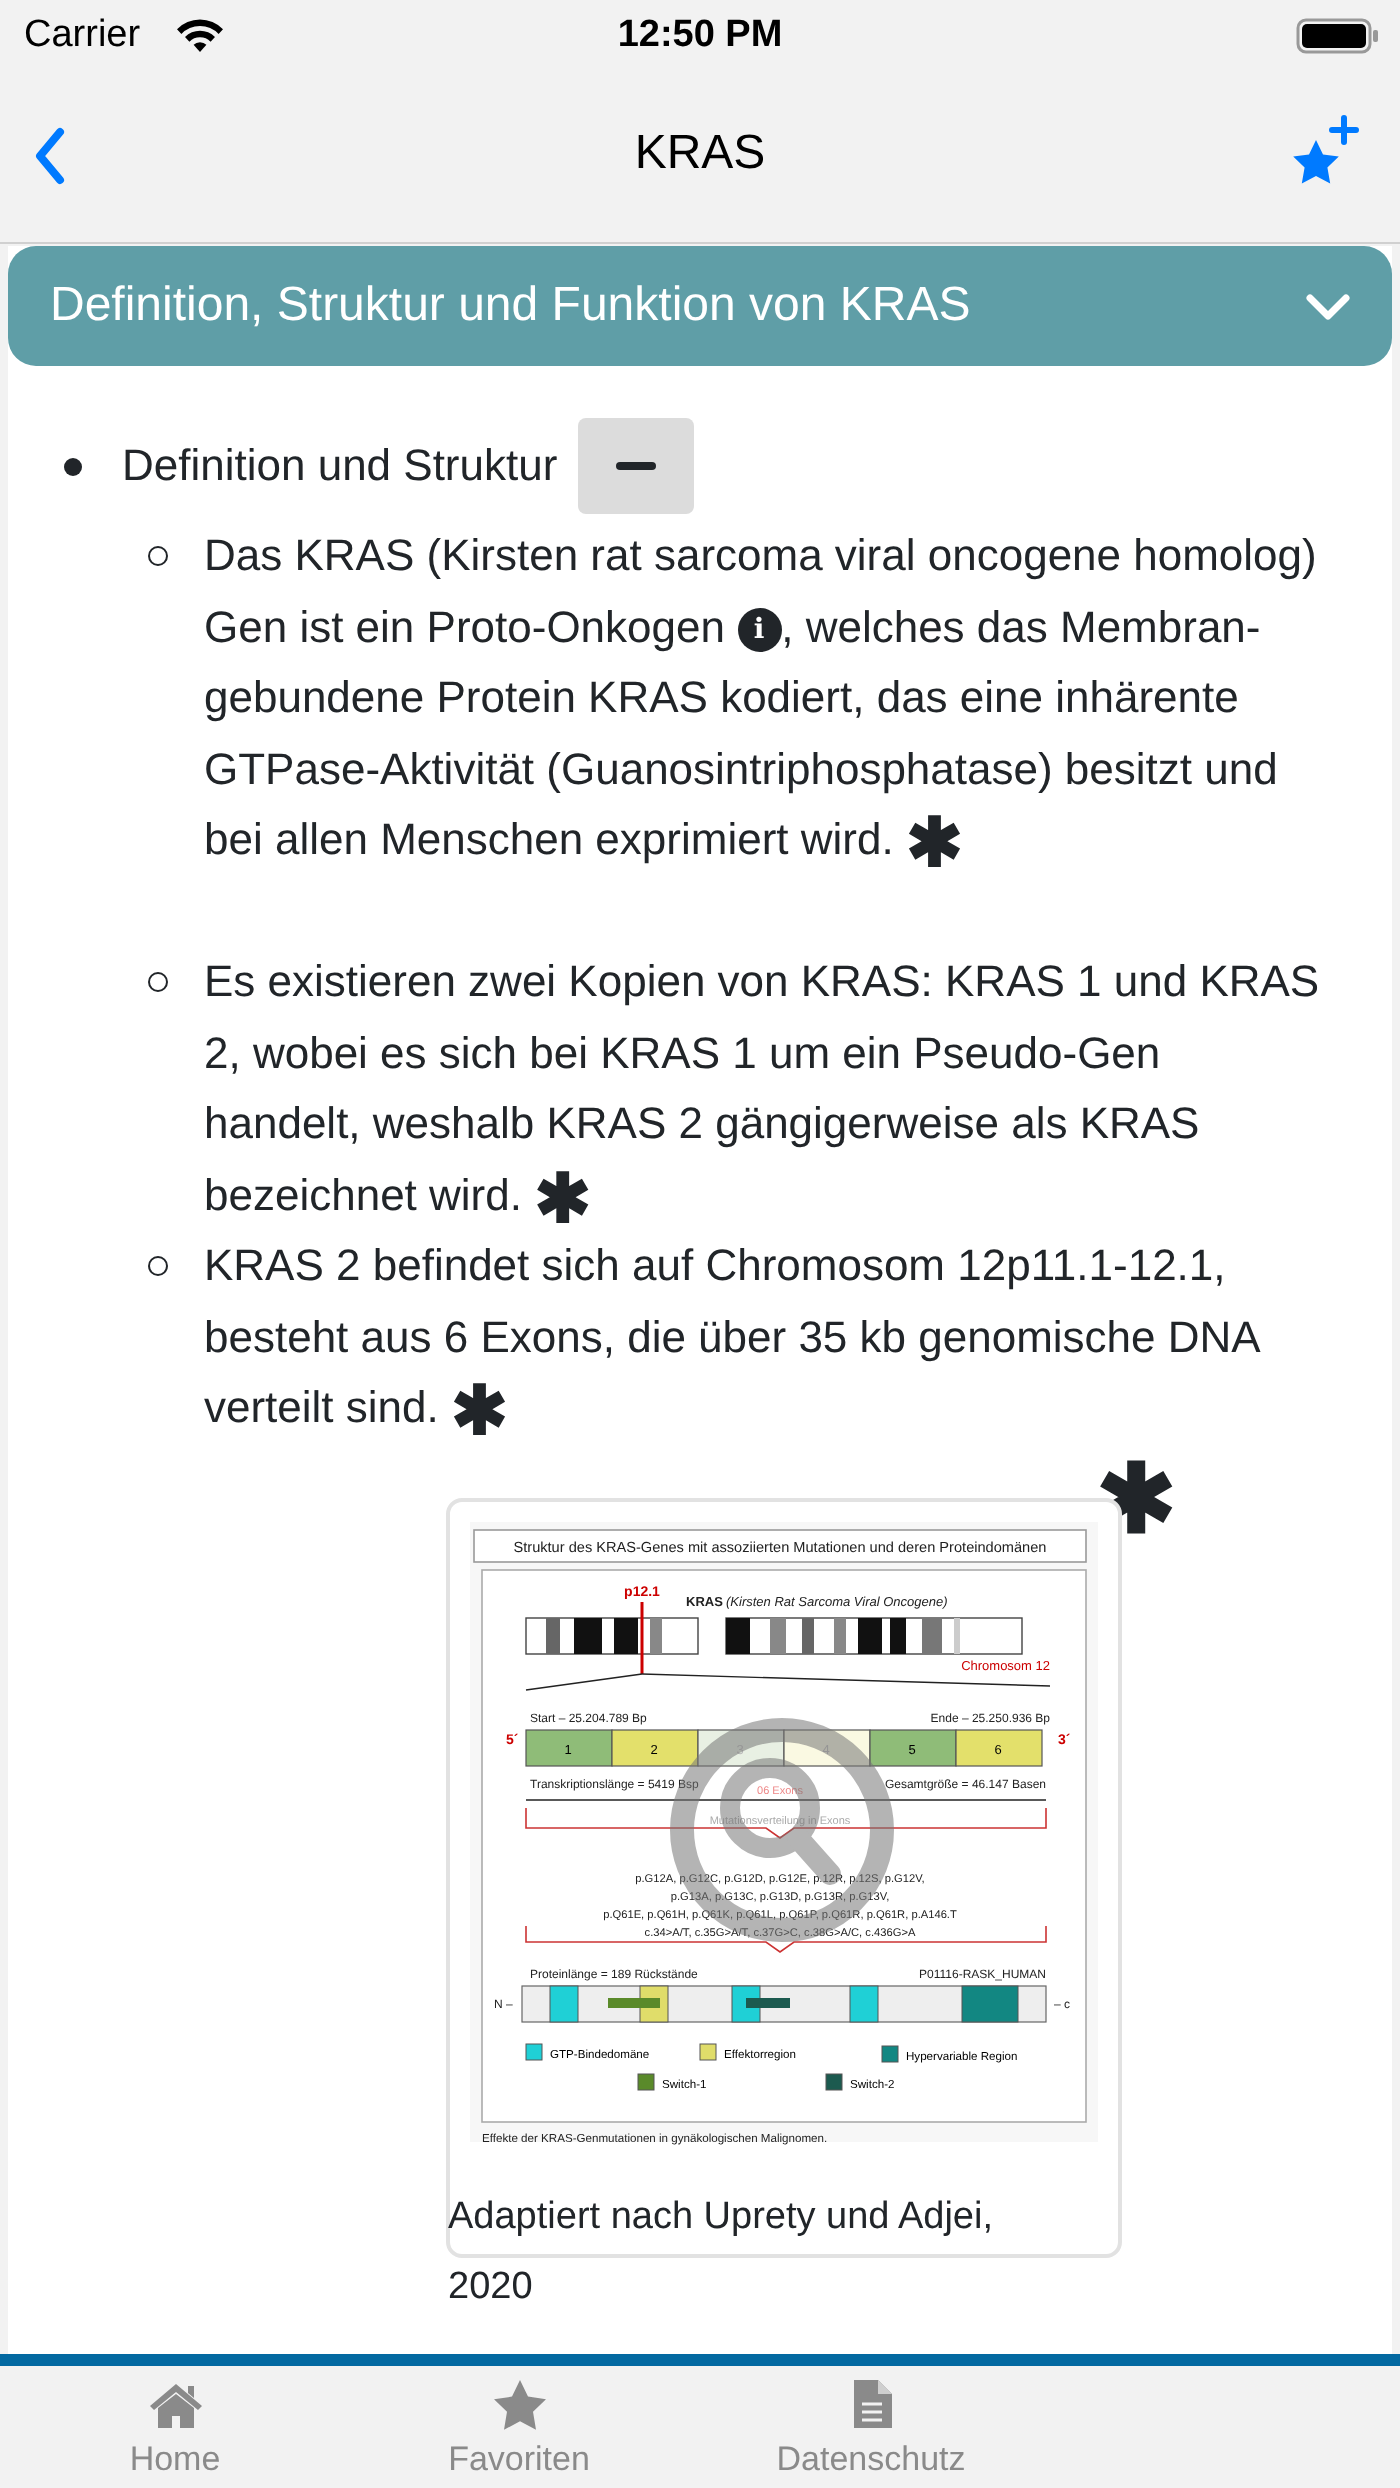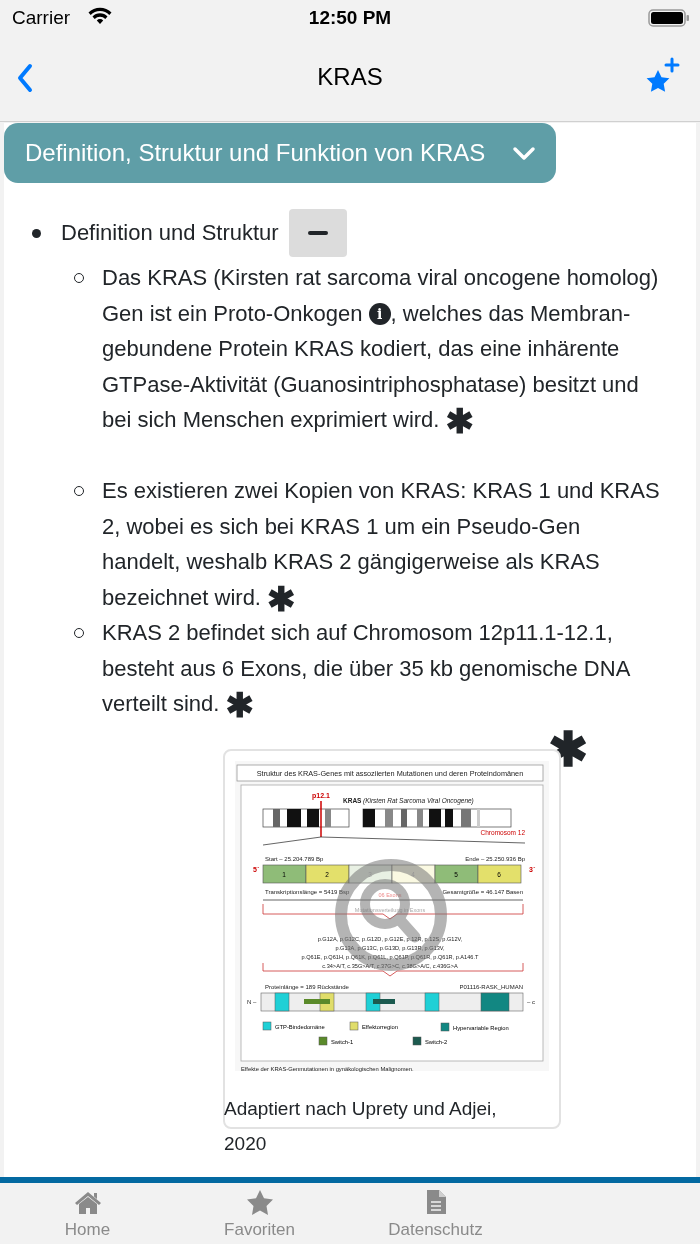--- a/index.html
+++ b/index.html
@@ -1,26 +1,26 @@
 <!DOCTYPE html>
 <html><head>
 <meta charset="utf-8">
 <style>
 *{box-sizing:border-box;margin:0;padding:0}
 body{width:700px;height:1244px;overflow:hidden;background:#f2f2f2;font-family:"Liberation Sans",sans-serif;color:#212529;position:relative}
 .status{position:absolute;top:0;left:0;width:700px;height:36px}
-.status .carrier{position:absolute;left:12px;top:7px;font-size:19px;color:#000;display:flex;gap:18px}
+.status .carrier{position:absolute;left:12px;top:7px;font-size:19px;color:#000;display:flex;align-items:center;gap:18px}
 .status .time{position:absolute;left:0;right:0;top:7px;text-align:center;font-size:19px;font-weight:bold;color:#000}
 .status .battery{position:absolute;right:10px;top:9px;width:42px;height:18px}
 .nav{position:absolute;top:36px;left:0;width:700px;height:86px;border-bottom:1px solid #d0d0d0}
 .nav .back{position:absolute;left:12px;top:24px;width:28px;height:36px}
 .nav .title{position:absolute;left:0;right:0;top:27px;text-align:center;font-size:24px;color:#000}
 .nav .fav{position:absolute;right:18px;top:20px;width:40px;height:40px}
 .content{position:absolute;top:123px;left:4px;width:692px;height:1054px;background:#fff;overflow:hidden}
-.header{position:absolute;top:0;left:0;width:552px;height:60px;background:#5f9ea7;border-radius:14px;display:flex;align-items:center;padding-left:21px}
+.header{position:absolute;top:0;left:0;width:692px;height:60px;background:#5f9ea7;border-radius:14px;display:flex;align-items:center;padding-left:21px}
 .header .htitle{color:#fff;font-size:24px}
 .header .chev{position:absolute;right:20px;top:20px;width:24px;height:20px}
 .l1{position:absolute;left:28px;top:86px;font-size:22px;display:flex;align-items:center}
 .l1 .dot{width:9px;height:9px;border-radius:50%;background:#212529;margin-right:20px}
 .minus-btn{width:58px;height:48px;background:#dcdcdc;border-radius:4px;margin-left:10px;display:flex;align-items:center;justify-content:center}
 .minus-btn span{width:20px;height:4px;background:#212529;border-radius:2px}
 .sub{position:absolute;left:98px;width:560px;font-size:22px;line-height:35.5px}
 .sub .circ{position:absolute;left:-28px;top:13px;width:10px;height:10px;border:1.5px solid #212529;border-radius:50%}
 .star{font-size:34px;font-weight:bold;vertical-align:-6px;line-height:0}
 .info{display:inline-block;width:22px;height:22px;border-radius:50%;background:#212529;color:#fff;font-size:14px;font-weight:bold;text-align:center;line-height:22px;font-family:"DejaVu Serif",serif;vertical-align:2px}
@@ -73,21 +73,21 @@
   <div class="l1">
     <span class="dot"></span>
     <span>Definition und Struktur</span>
     <div class="minus-btn">
         <span></span>
       </div>
   </div>
 
   <div class="sub" style="top:137px">
     <span class="circ"></span>
-    <span>Das KRAS (Kirsten rat sarcoma viral oncogene homolog) Gen ist ein Proto-Onkogen </span><span class="info">i</span><span>, welches das Membran-gebundene Protein KRAS kodiert, das eine inhärente GTPase-Aktivität (Guanosintriphosphatase) besitzt und bei sich Menschen exprimiert wird. </span><span class="star">✱</span>
+    <span>Das KRAS (Kirsten rat sarcoma viral oncogene homolog) Gen ist ein Proto-Onkogen </span><span class="info">i</span><span>, welches das Membran-gebundene Protein KRAS kodiert, das eine inhärente GTPase-Aktivität (Guanosintriphosphatase) besitzt und bei allen Menschen exprimiert wird. </span><span class="star">✱</span>
   </div>
 
   <div class="sub" style="top:350px">
     <span class="circ"></span>
     <span>Es existieren zwei Kopien von KRAS: KRAS 1 und KRAS 2, wobei es sich bei KRAS 1 um ein Pseudo-Gen handelt, weshalb KRAS 2 gängigerweise als KRAS bezeichnet wird. </span><span class="star">✱</span>
   </div>
 
   <div class="sub" style="top:492px">
     <span class="circ"></span>
     <span>KRAS 2 befindet sich auf Chromosom 12p11.1-12.1, besteht aus 6 Exons, die über 35 kb genomische DNA verteilt sind. </span><span class="star">✱</span>

